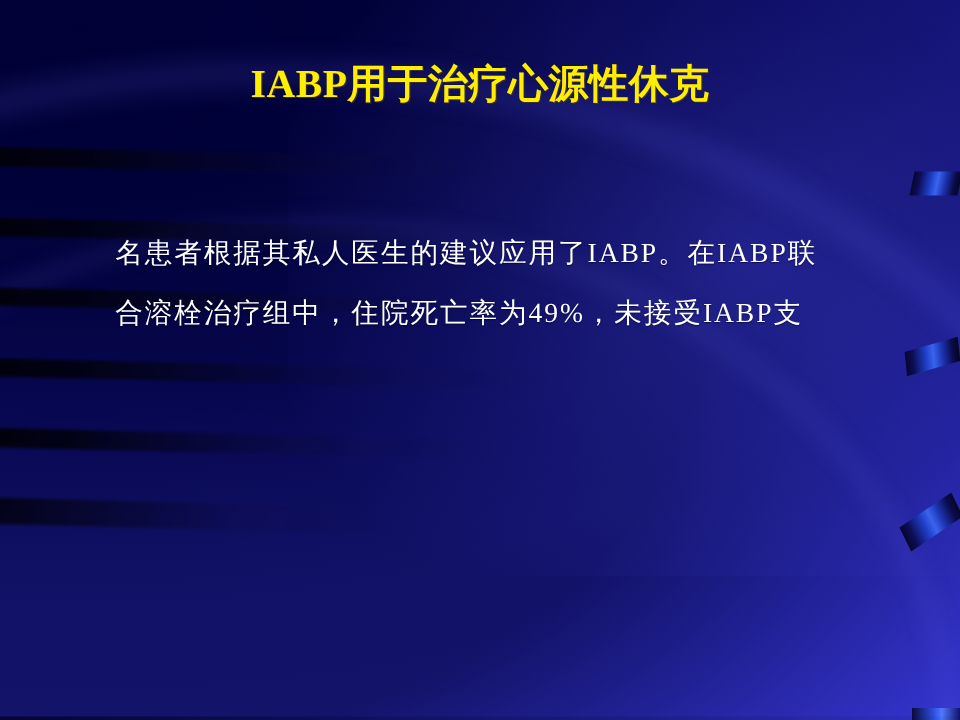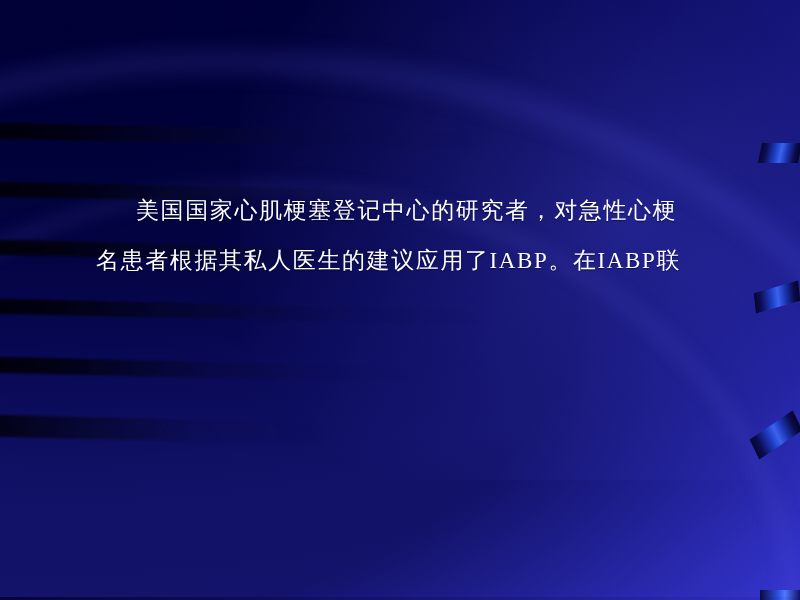--- a/index.html
+++ b/index.html
@@ -172,20 +172,21 @@
   <div class="stripe s6"></div>
 
   <div class="ribbon r1"></div>
   <div class="ribbon r2"></div>
   <div class="ribbon r3"></div>
   <div class="ribbon r4"></div>
   <div class="edge-bottom"></div>
 
   <div class="content">
 
+    <div id="title">IABP用于治疗心源性休克</div>
 
     <div id="body">
-      <div class="line indent">美国国家心肌梗塞登记中心的研究者，对急性心梗</div>
       <div class="line">名患者根据其私人医生的建议应用了IABP。在IABP联</div>
+      <div class="line">合溶栓治疗组中，住院死亡率为49%，未接受IABP支</div>
     </div>
 
   </div>
 </div>
 
 </body></html>

